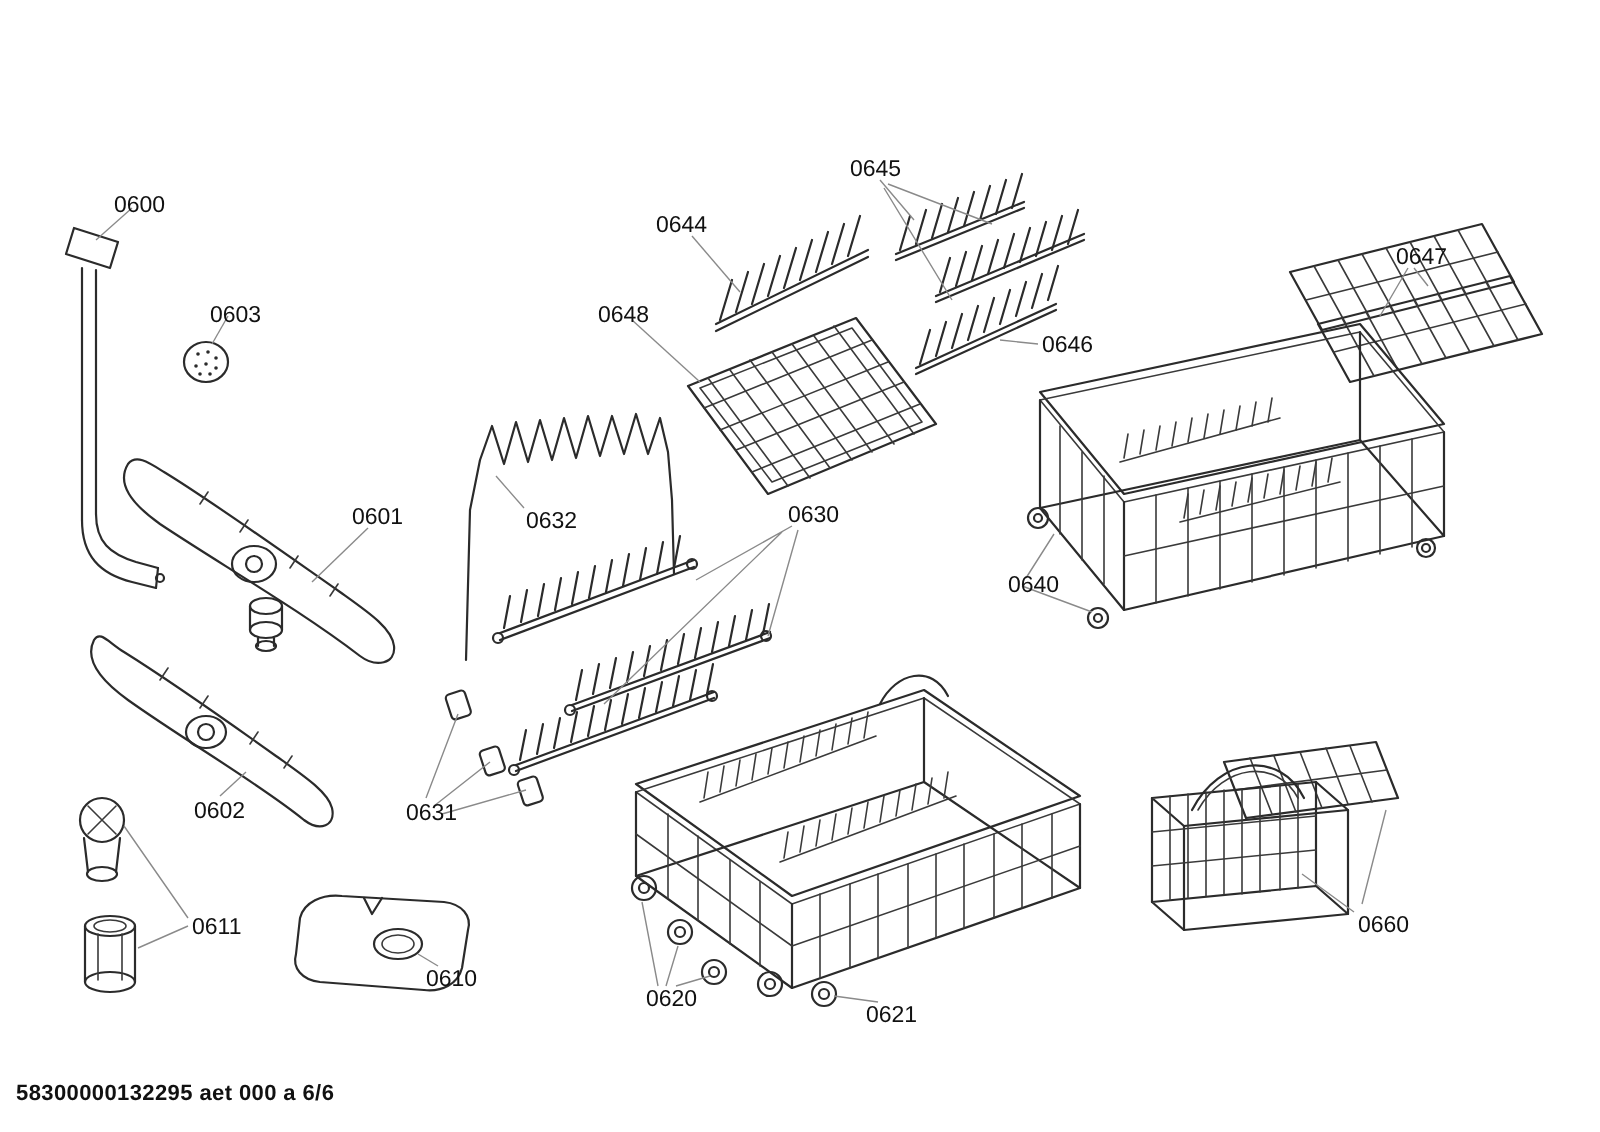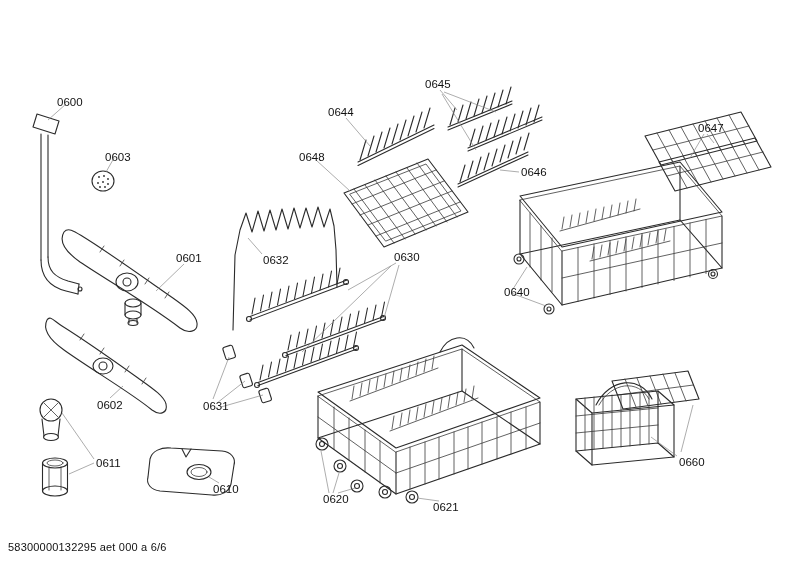--- a/index.html
+++ b/index.html
@@ -12,21 +12,21 @@
   svg .art    { stroke:#2b2b2b; stroke-width:1.1; fill:none; stroke-linecap:round; stroke-linejoin:round; }
   svg .thin   { stroke:#3a3a3a; stroke-width:0.8; fill:none; }
   svg .leader { stroke:#8a8a8a; stroke-width:0.7; fill:none; }
   svg .dot    { fill:#2b2b2b; stroke:none; }
   svg text.part-label {
     font-family:"Liberation Sans", sans-serif;
     font-size:11.5px; fill:#111111; stroke:none;
   }
   .footer {
     position:absolute; left:8px; top:541px;
-    font-size:11px; color:#111111; letter-spacing:0.2px;
+    font-size:11px; color:#111111; letter-spacing:0.2px;font-weight:bold;
   }
 </style>
 </head>
 <body>
 
 <div class="page">
   <div class="canvas">
     <svg width="800" height="566" viewBox="0 0 800 566">
 
       <g class="art">

